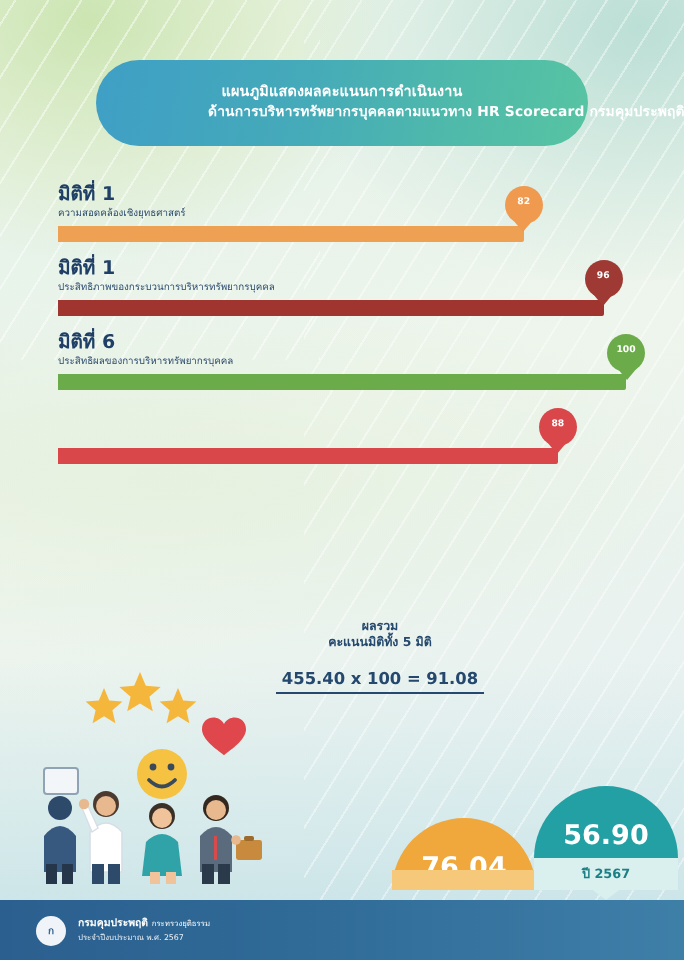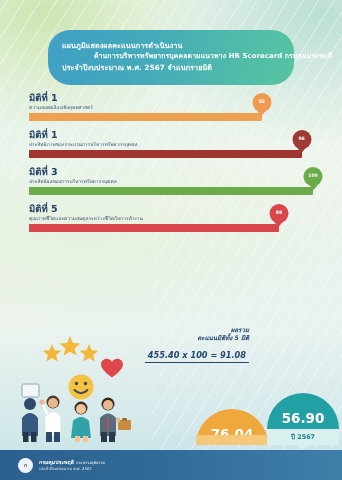--- a/index.html
+++ b/index.html
@@ -57,25 +57,25 @@
     background: repeating-linear-gradient(-58deg, rgba(255,255,255,.45) 0px, rgba(255,255,255,.45) 1px, rgba(255,255,255,0) 1px, rgba(255,255,255,0) 14px);
     pointer-events: none;
   }
 
   
   .title-banner {
     position: absolute;
     left: 48px;
     top: 30px;
     width: 246px;
-    padding: 10px 14px 11px;
+    padding: 10px 24px 11px;
     box-sizing: border-box;
     border-radius: 22px;
     background: linear-gradient(100deg, #3f9fc6 0%, #45aab9 42%, #4fb9ab 72%, #57c4a2 100%);
-    text-align: left;
+    text-align: center;
     color: #ffffff;
   }
   .title-line {
     font-size: 7.2px;
     line-height: 11.2px;
     font-weight: bold;
     letter-spacing: .1px;
     white-space: nowrap;
   }
   .title-line.l2 { font-size: 6.9px; margin-left: 32px; }
@@ -149,25 +149,24 @@
     color: #ffffff;
     line-height: 1;
     position: relative;
     z-index: 2;
   }
 
   
   .summary {
     position: absolute;
     left: 131px;
-    top: 326px;
+    top: 310px;
     width: 118px;
-    text-align: right;
+    text-align: center;
     color: #24486e;
-    font-style: italic;
   }
   .sum-head {
     font-size: 6.2px;
     font-weight: bold;
     line-height: 8.4px;
   }
   .formula {
     margin-top: 4px;
     display: inline-block;
   }
@@ -295,21 +294,20 @@
   <div class="bg-wash wash-top-left"></div>
   <div class="bg-wash wash-top-right"></div>
   <div class="bg-wash wash-mid"></div>
   <div class="bg-wash wash-bottom"></div>
   <div class="diag-lines"></div>
   <div class="diag-lines-2"></div>
 
   <div class="title-banner">
     <div class="title-line l1">แผนภูมิแสดงผลคะแนนการดำเนินงาน</div>
     <div class="title-line l2">ด้านการบริหารทรัพยากรบุคคลตามแนวทาง HR Scorecard กรมคุมประพฤติ</div>
-    <div class="title-line l3">ประจำปีงบประมาณ พ.ศ. 2567 จำแนกรายมิติ</div>
   </div>
 
   <div class="dims" id="dims-container">
       <div class="dim-row">
         <div class="dim-head">
           <div class="dim-title">มิติที่ 1</div>
           <div class="dim-sub">ความสอดคล้องเชิงยุทธศาสตร์</div>
         </div>
         <div class="bar-track">
           <div class="bar-fill" style="width: 82%; background: rgb(239, 161, 83);"></div>
@@ -325,35 +323,31 @@
         </div>
         <div class="bar-track">
           <div class="bar-fill" style="width: 96%; background: rgb(160, 53, 48);"></div>
           <div class="pin" style="left: 96%; background: rgb(158, 58, 51); color: rgb(158, 58, 51);">
             <span class="pin-val">96</span>
           </div>
         </div>
       </div>
       <div class="dim-row">
         <div class="dim-head">
-          <div class="dim-title">มิติที่ 3</div>
+          <div class="dim-title">มิติที่ 6</div>
           <div class="dim-sub">ประสิทธิผลของการบริหารทรัพยากรบุคคล</div>
         </div>
         <div class="bar-track">
           <div class="bar-fill" style="width: 100%; background: rgb(108, 171, 74);"></div>
           <div class="pin" style="left: 100%; background: rgb(108, 171, 74); color: rgb(108, 171, 74);">
             <span class="pin-val">100</span>
           </div>
         </div>
       </div>
       <div class="dim-row">
-        <div class="dim-head">
-          <div class="dim-title">มิติที่ 5</div>
-          <div class="dim-sub">คุณภาพชีวิตและความสมดุลระหว่างชีวิตกับการทำงาน</div>
-        </div>
         <div class="bar-track">
           <div class="bar-fill" style="width: 88%; background: rgb(217, 71, 75);"></div>
           <div class="pin" style="left: 88%; background: rgb(217, 71, 75); color: rgb(217, 71, 75);">
             <span class="pin-val">88</span>
           </div>
         </div>
       </div>
     </div>
 
   <div class="summary">

